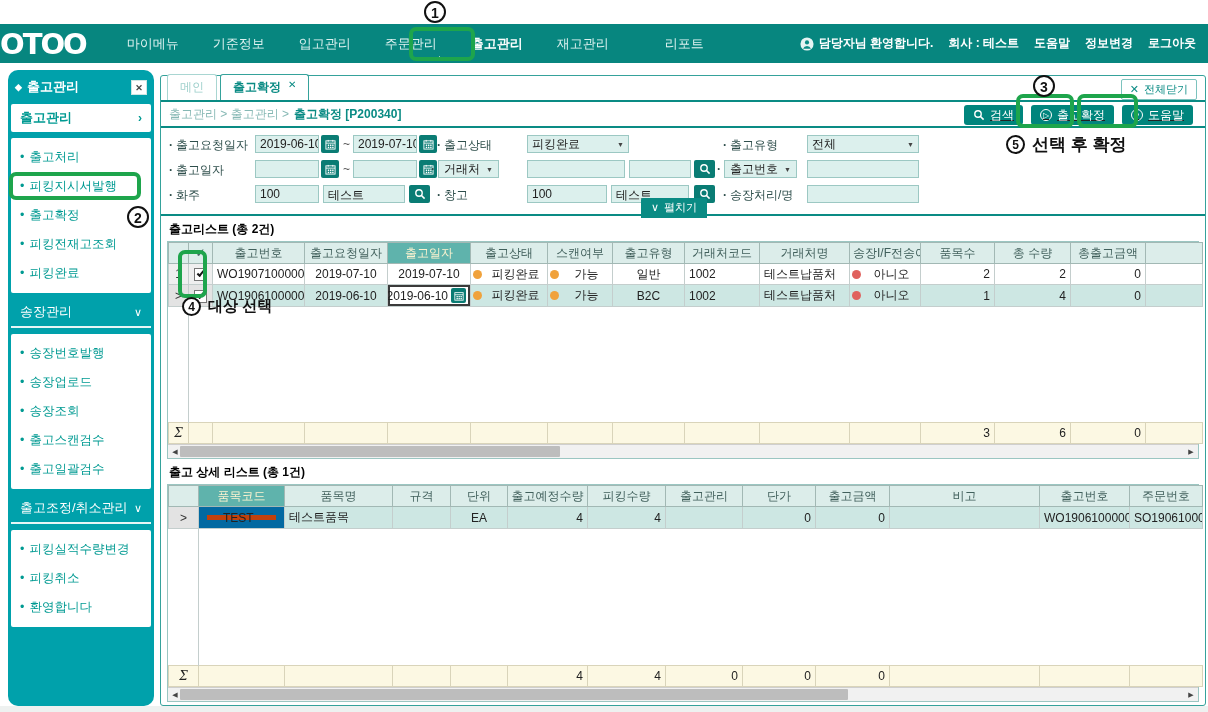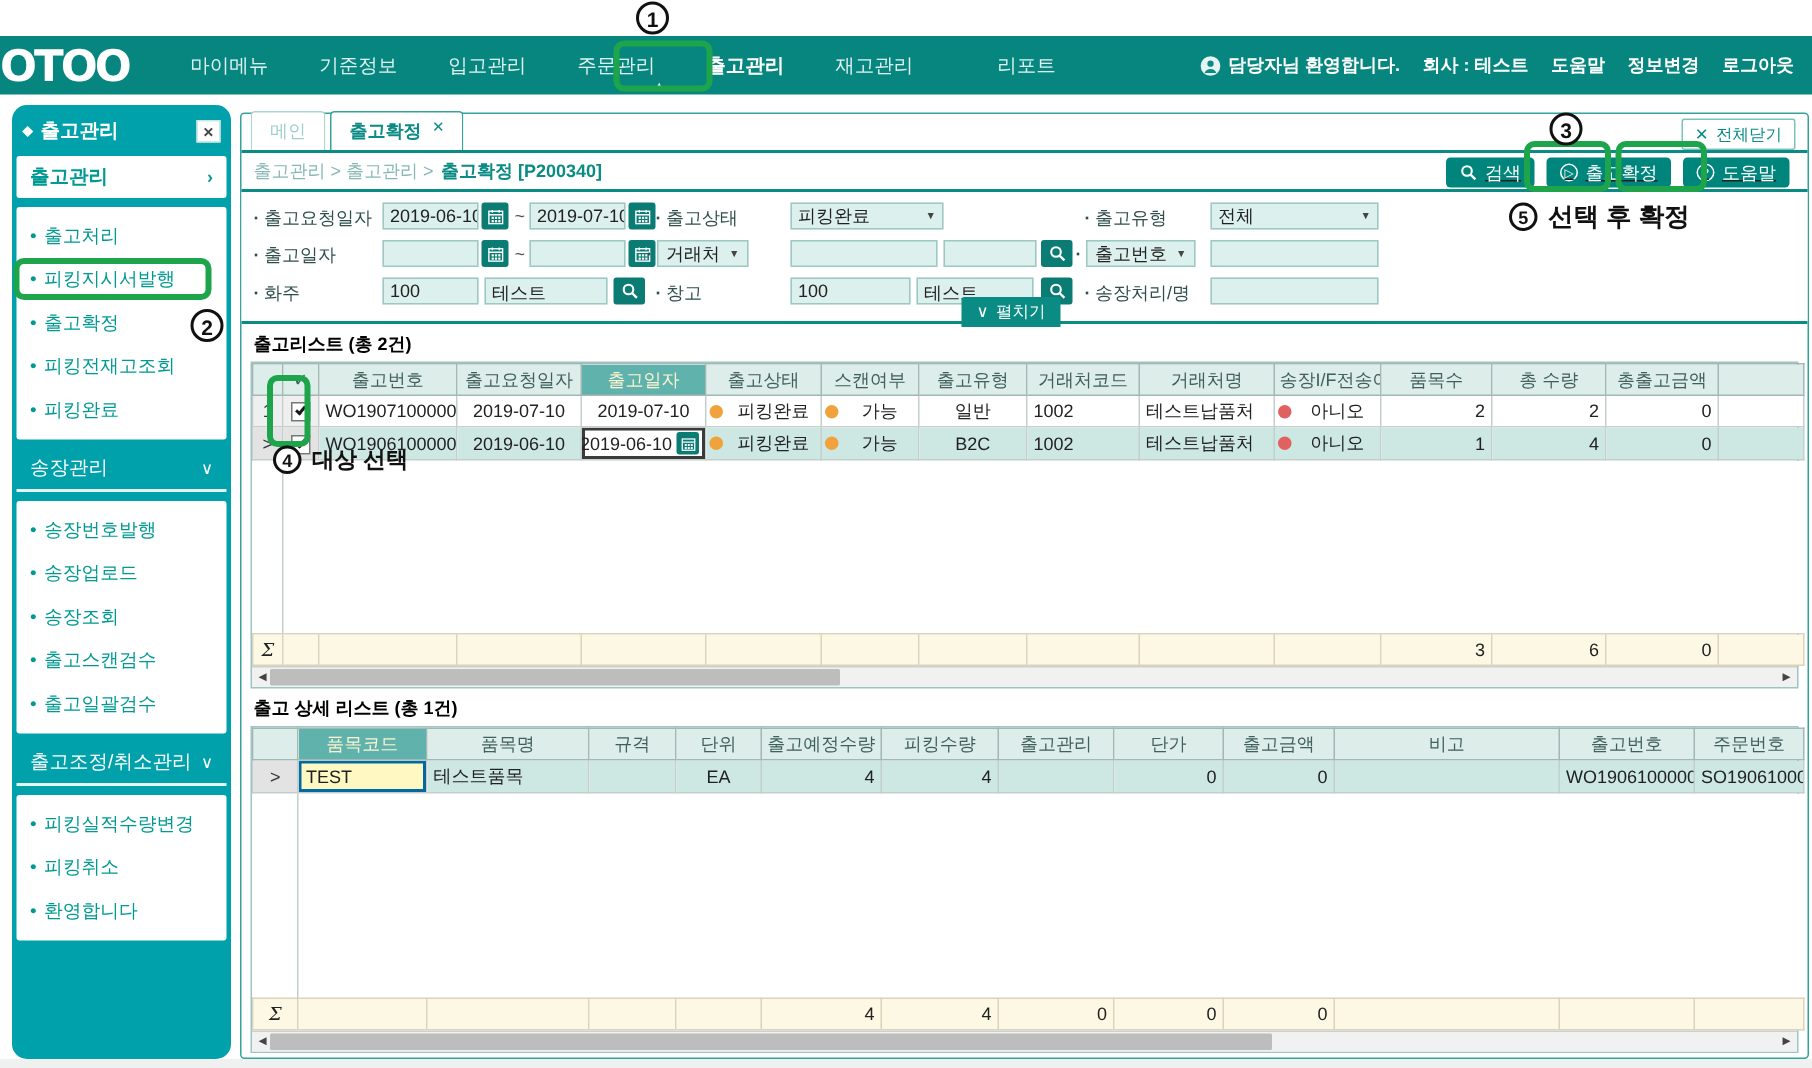--- a/index.html
+++ b/index.html
@@ -106,22 +106,22 @@
   .st-txt { flex:1; text-align:center; }
   .cb { display:inline-block; width:13px; height:13px; border:1px solid #777; background:#fff;
     position:relative; vertical-align:middle; cursor:pointer; }
   .cb-check { position:absolute; left:2px; top:2px; width:7px; height:4px;
     border-left:2px solid #1a1a1a; border-bottom:2px solid #1a1a1a; transform:rotate(-50deg); }
   .p0 { padding:0 !important; }
   .editcell { border:2px solid #3a3a3a; background:#fff; height:21px; display:flex;
     align-items:center; justify-content:flex-end; padding:0 2px; gap:3px; }
   .minical { width:15px; height:15px; background:#0a7c74; border-radius:2px; display:flex;
     align-items:center; justify-content:center; flex:none; cursor:pointer; }
-  .selcell { border:2px solid #0369a1; background:#fef9c3; height:21px; display:flex;
-    align-items:center; padding:0 3px; }
+  .selcell { border:8px solid #0369a1; background:#c2410c; height:21px; display:flex;
+    align-items:center; padding:0 16px; }
   .hscroll { height:14px; background:#f1f1f1; border-top:1px solid #cfcfcf; position:relative; flex:none; }
   .hs-arrow { position:absolute; top:0; width:14px; height:13px; font-size:7px; line-height:13px;
     text-align:center; color:#444; cursor:pointer; }
   .hs-left { left:0; } .hs-right { right:0; }
   .hs-thumb { position:absolute; top:1px; height:11px; background:#bdbdbd; border-radius:1px; cursor:pointer; }
   
   .green-box { position:absolute; border:4px solid #1ea54c; border-radius:7px; z-index:50; pointer-events:none; }
   .ann-circle { position:absolute; width:22px; height:22px; border:2px solid #111; border-radius:50%;
     text-align:center; line-height:20px; font-weight:bold; font-size:14px; color:#111;
     background:#fff; z-index:60; }

